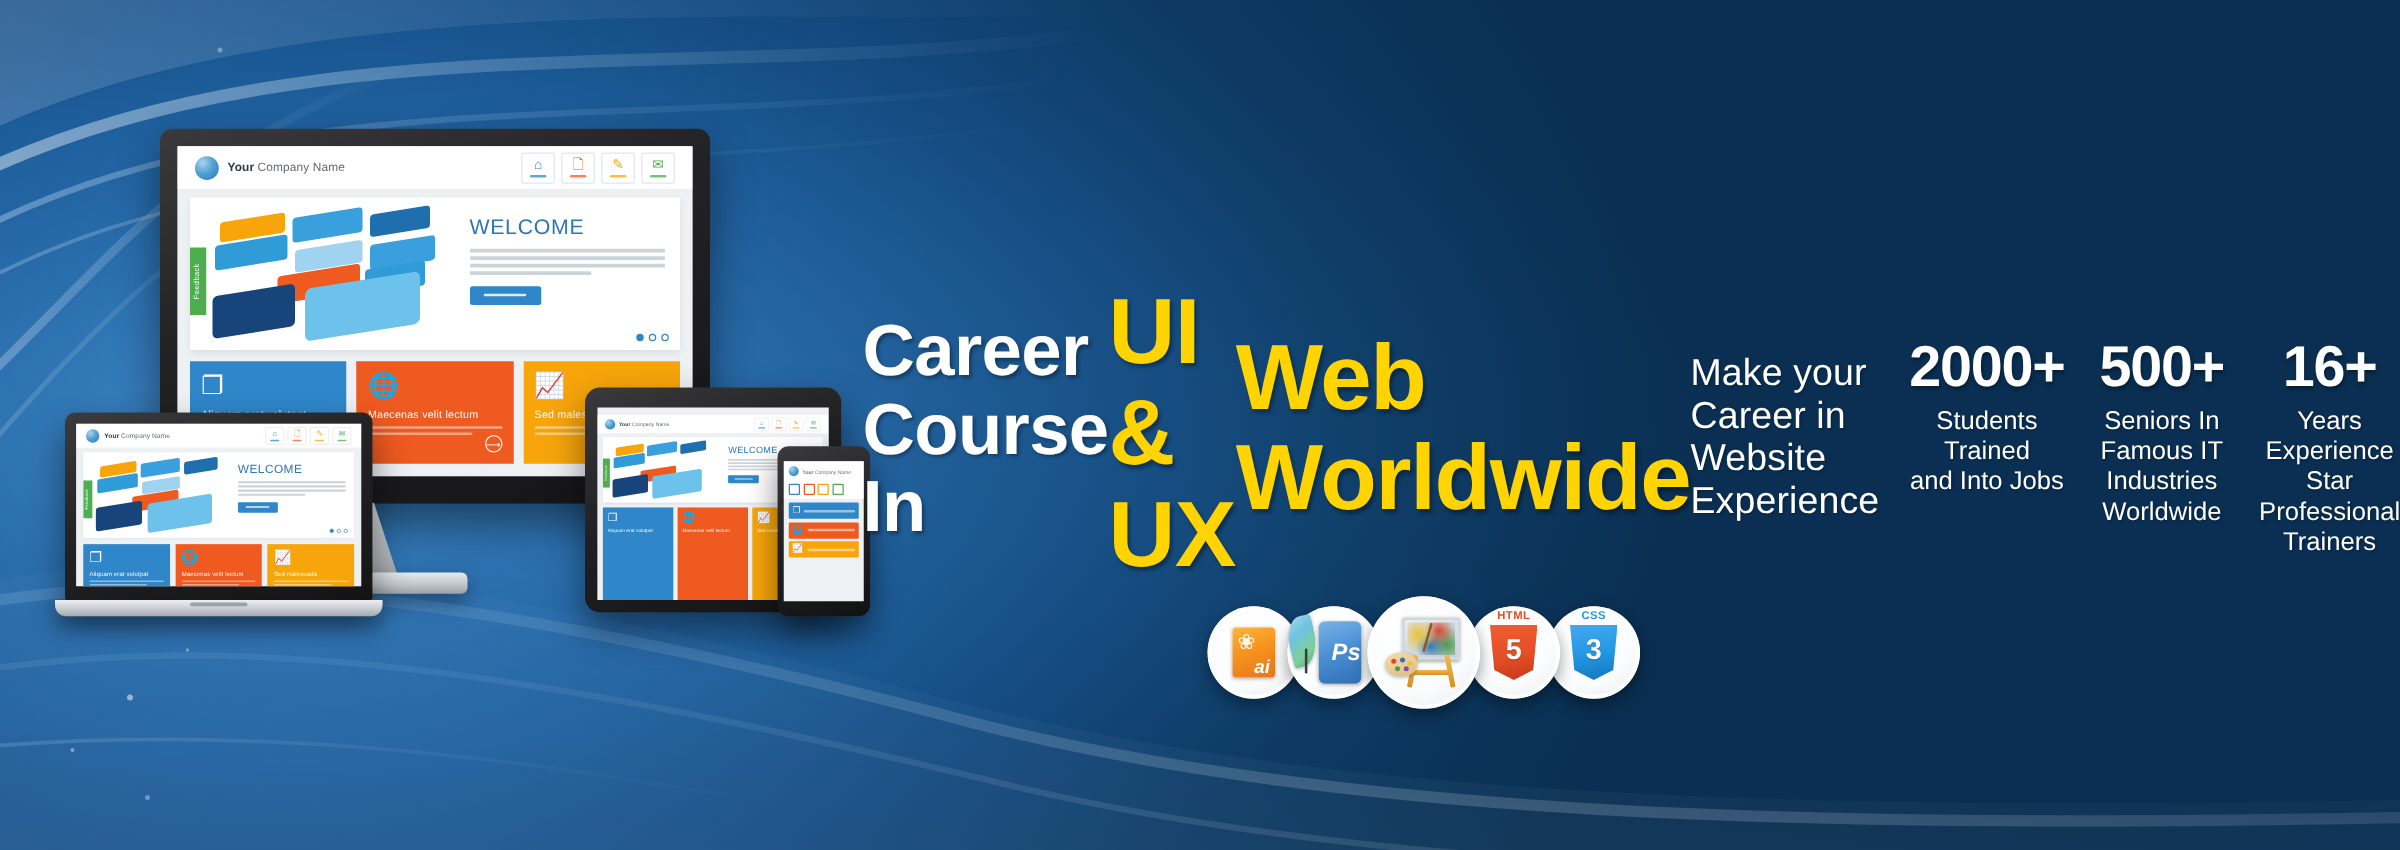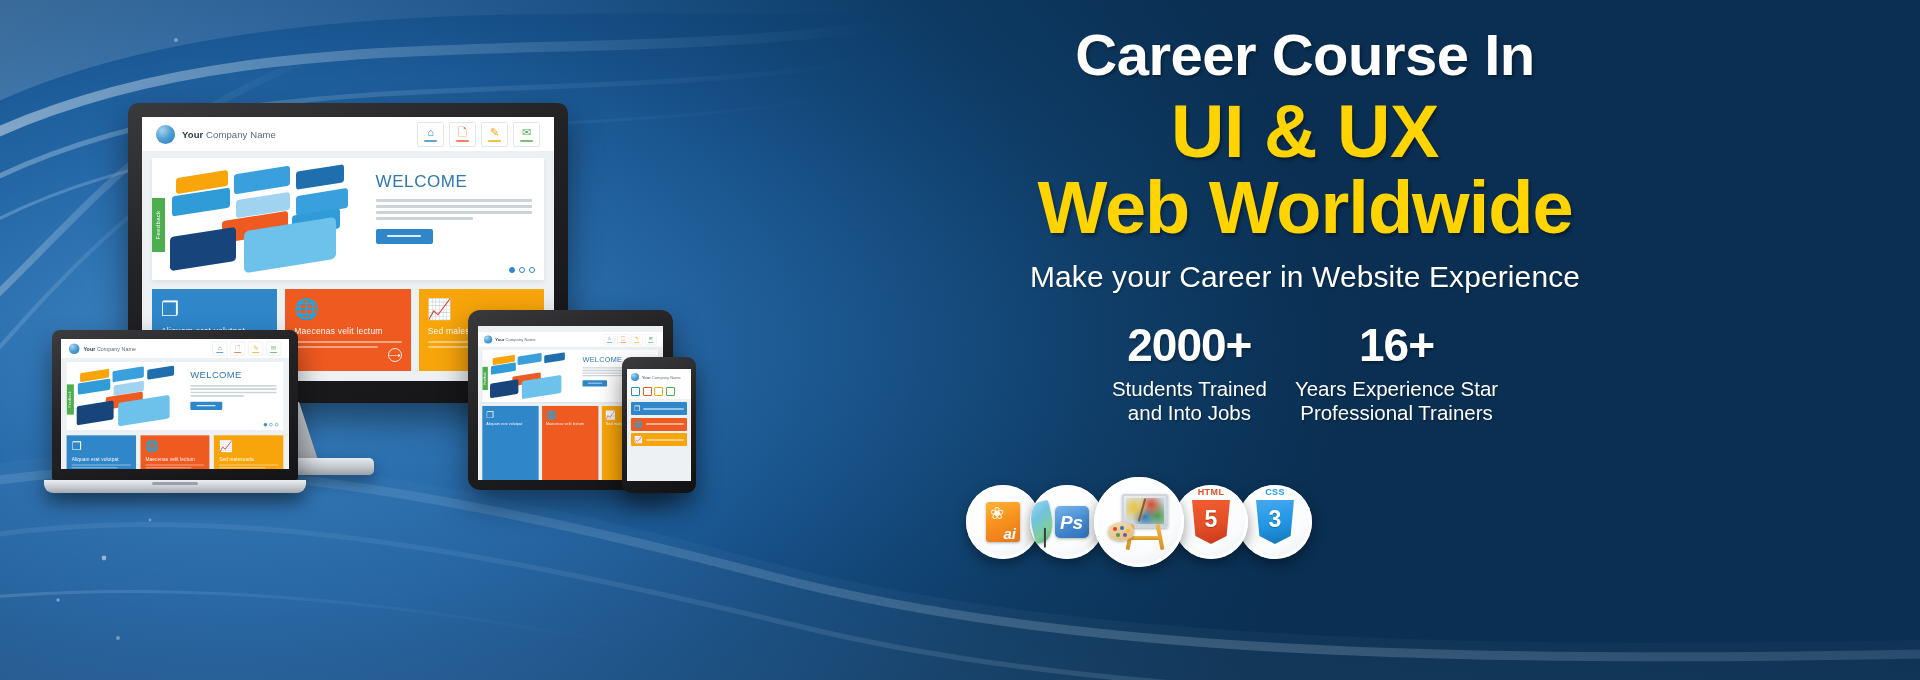--- a/index.html
+++ b/index.html
@@ -167,21 +167,21 @@
   .phone-row {
     height:13px; border-radius:1px; display:flex; align-items:center; gap:3px;
     padding:0 3px; color:#fff;
   }
   .phone-row .pgl { font-size:7px; line-height:1; }
   .phone-row .pbar { flex:1; height:2px; background:rgba(255,255,255,.5); border-radius:1px; }
 
   
   .content {
     position:absolute; left:690px; top:0; width:1230px; height:664px;
-    display:flex; flex-direction:column; align-items:center;
+    display:flex; flex-direction:row; align-items:center;
     padding-top:24px;
   }
   .headline1 {
     font-size:58px; font-weight:bold; color:#ffffff;
     letter-spacing:-.5px; line-height:1.08;
     text-shadow:2px 2px 3px rgba(0,0,0,.35);
   }
   .headline2 {
     font-size:74px; font-weight:bold; color:#FFD400;
     letter-spacing:-.5px; line-height:1.1; margin-top:4px;
@@ -236,24 +236,24 @@
   }
   .ai-tile .flower {
     position:absolute; left:4px; top:3px; font-size:17px; color:#fff7e8; line-height:1;
   }
   .ai-tile .ai-t {
     position:absolute; right:4px; bottom:1px; font-size:15px; font-weight:bold;
     color:#fff; font-style:italic; line-height:1;
   }
   
   .ps-tile {
-    width:34px; height:32px; border-radius:5px;
+    width:34px; height:50px; border-radius:5px;
     background:linear-gradient(160deg,#79b3e8 0%,#4a8fd4 48%,#2f6fb5 100%);
     box-shadow:0 1px 3px rgba(0,0,0,.3);
-    display:flex; align-items:center; justify-content:center;
+    display:flex; align-items:center; justify-content:flex-end;
     position:relative; margin-left:9px;
   }
   .ps-tile span { font-size:19px; font-weight:bold; color:#fff; font-style:italic; line-height:1; }
   .feather {
     position:absolute; left:-15px; top:-4px; width:22px; height:40px;
     background:linear-gradient(150deg,#a8d8ef 0%,#6fc3e0 35%,#7fcf9a 70%,#4da872 100%);
     border-radius:60% 8% 70% 8%;
     transform:rotate(-14deg);
     box-shadow:0 1px 3px rgba(0,0,0,.25);
   }
@@ -668,20 +668,25 @@
     <div class="headline3">Web Worldwide</div>
     <div class="subhead">Make your Career in Website Experience</div>
 
     <div class="stats">
       <div class="stat">
         <div class="stat-num">2000+</div>
         <div class="stat-label">Students Trained
 and Into Jobs</div>
       </div>
       <div class="stat">
+        <div class="stat-num">500+</div>
+        <div class="stat-label">Seniors In Famous IT
+Industries Worldwide</div>
+      </div>
+      <div class="stat">
         <div class="stat-num">16+</div>
         <div class="stat-label">Years Experience Star
 Professional Trainers</div>
       </div>
     </div>
   </div>
 
   <div class="badges">
 
     <div class="badge z1">

